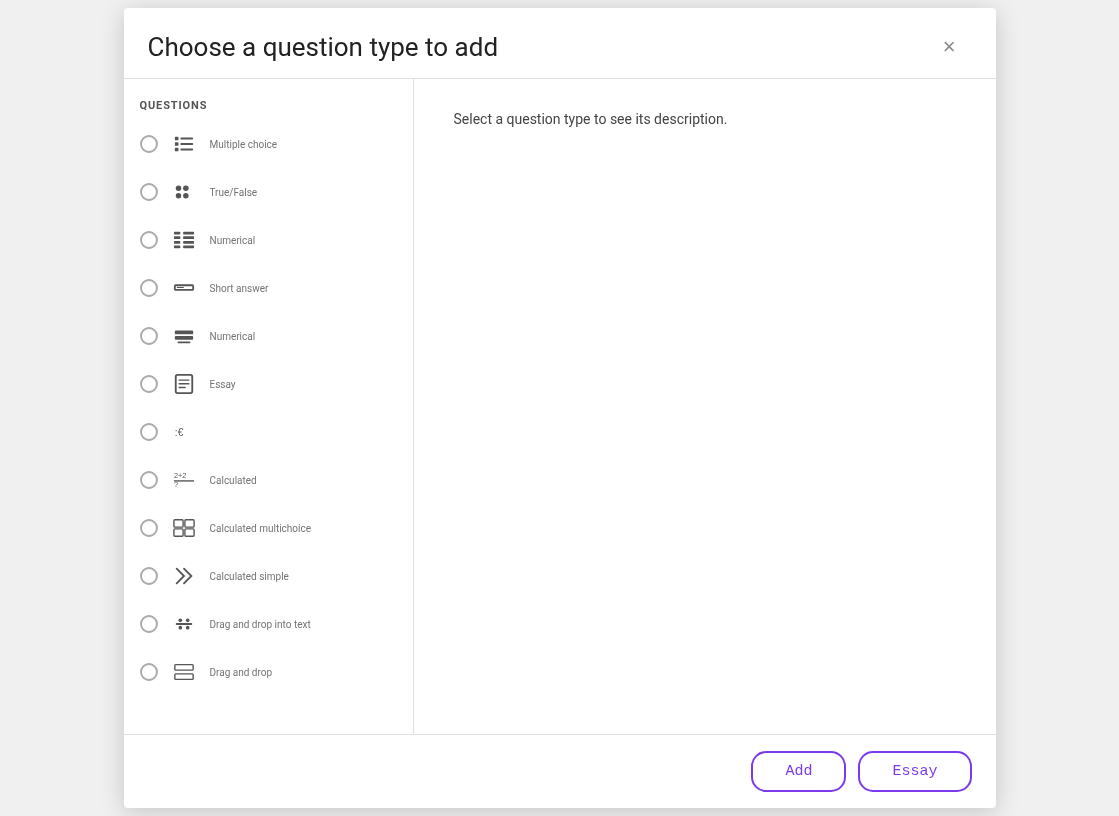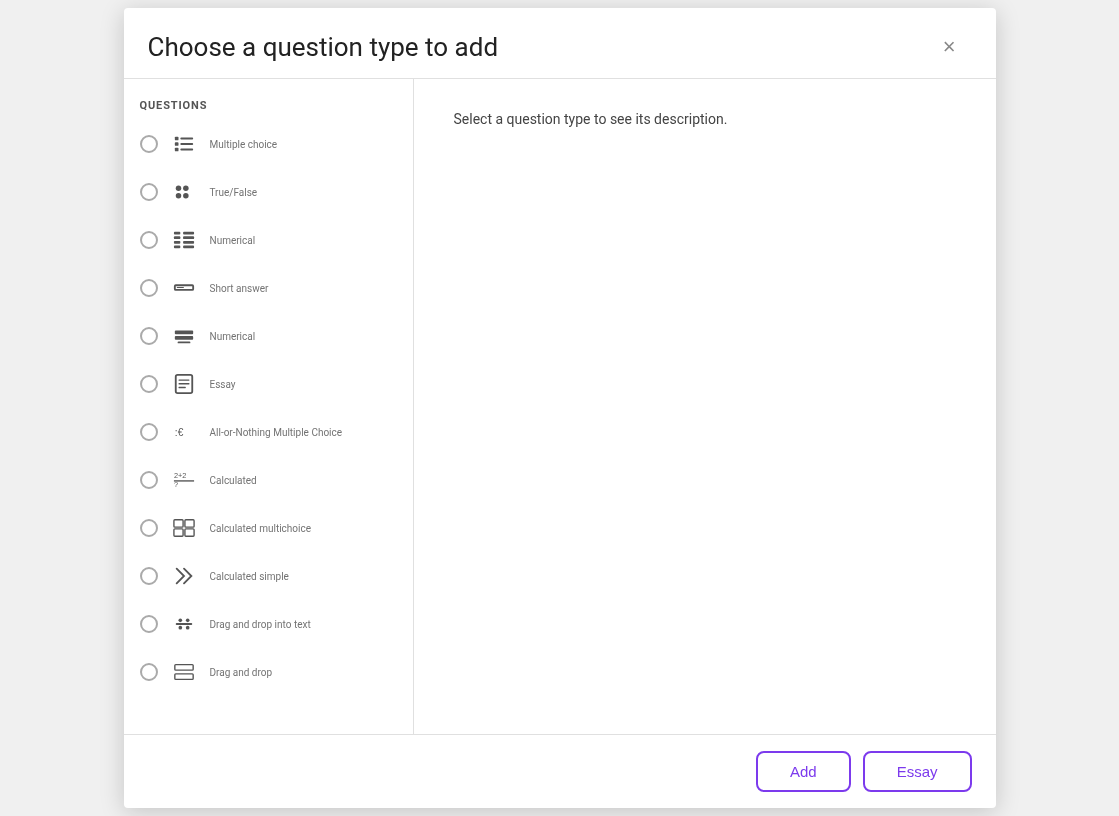--- a/index.html
+++ b/index.html
@@ -109,26 +109,27 @@
     .dialog-footer {
       display: flex;
       justify-content: flex-end;
       padding: 16px 24px;
       border-top: 1px solid #e0e0e0;
       gap: 12px;
     }
     .btn {
       padding: 10px 32px;
       font-size: 15px;
-      border-radius: 8px;
+      border-radius: 15px;
       cursor: pointer;
       border: 2px solid #7c3aed;
       background: #fff;
       color: #7c3aed;
       font-weight: 500;
+      font-family: Liberation Mono, monospace;
     }
     .btn-add { }
     .btn-cancel { }
 
     
     .q-icon svg {
       width: 22px;
       height: 22px;
       fill: #555;
     }
@@ -226,21 +227,20 @@
         <span class="q-label">Essay</span>
       </div>
 
       <div class="question-item">
         <div class="radio-circle"></div>
         <div class="q-icon">
           <svg viewBox="0 0 24 24" xmlns="http://www.w3.org/2000/svg">
             <text x="2" y="16" font-size="11" fill="#555" font-family="sans-serif">:€</text>
           </svg>
         </div>
-        <span class="q-label">All-or-Nothing Multiple Choice</span>
       </div>
 
       <div class="question-item">
         <div class="radio-circle"></div>
         <div class="q-icon">
           <svg viewBox="0 0 24 24" xmlns="http://www.w3.org/2000/svg">
             <text x="1" y="10" font-size="8" fill="#555" font-family="sans-serif">2+2</text>
             <text x="1" y="20" font-size="8" fill="#555" font-family="sans-serif">?</text>
             <line x1="1" y1="13" x2="23" y2="13" stroke="#555" stroke-width="1.5"></line>
           </svg>

